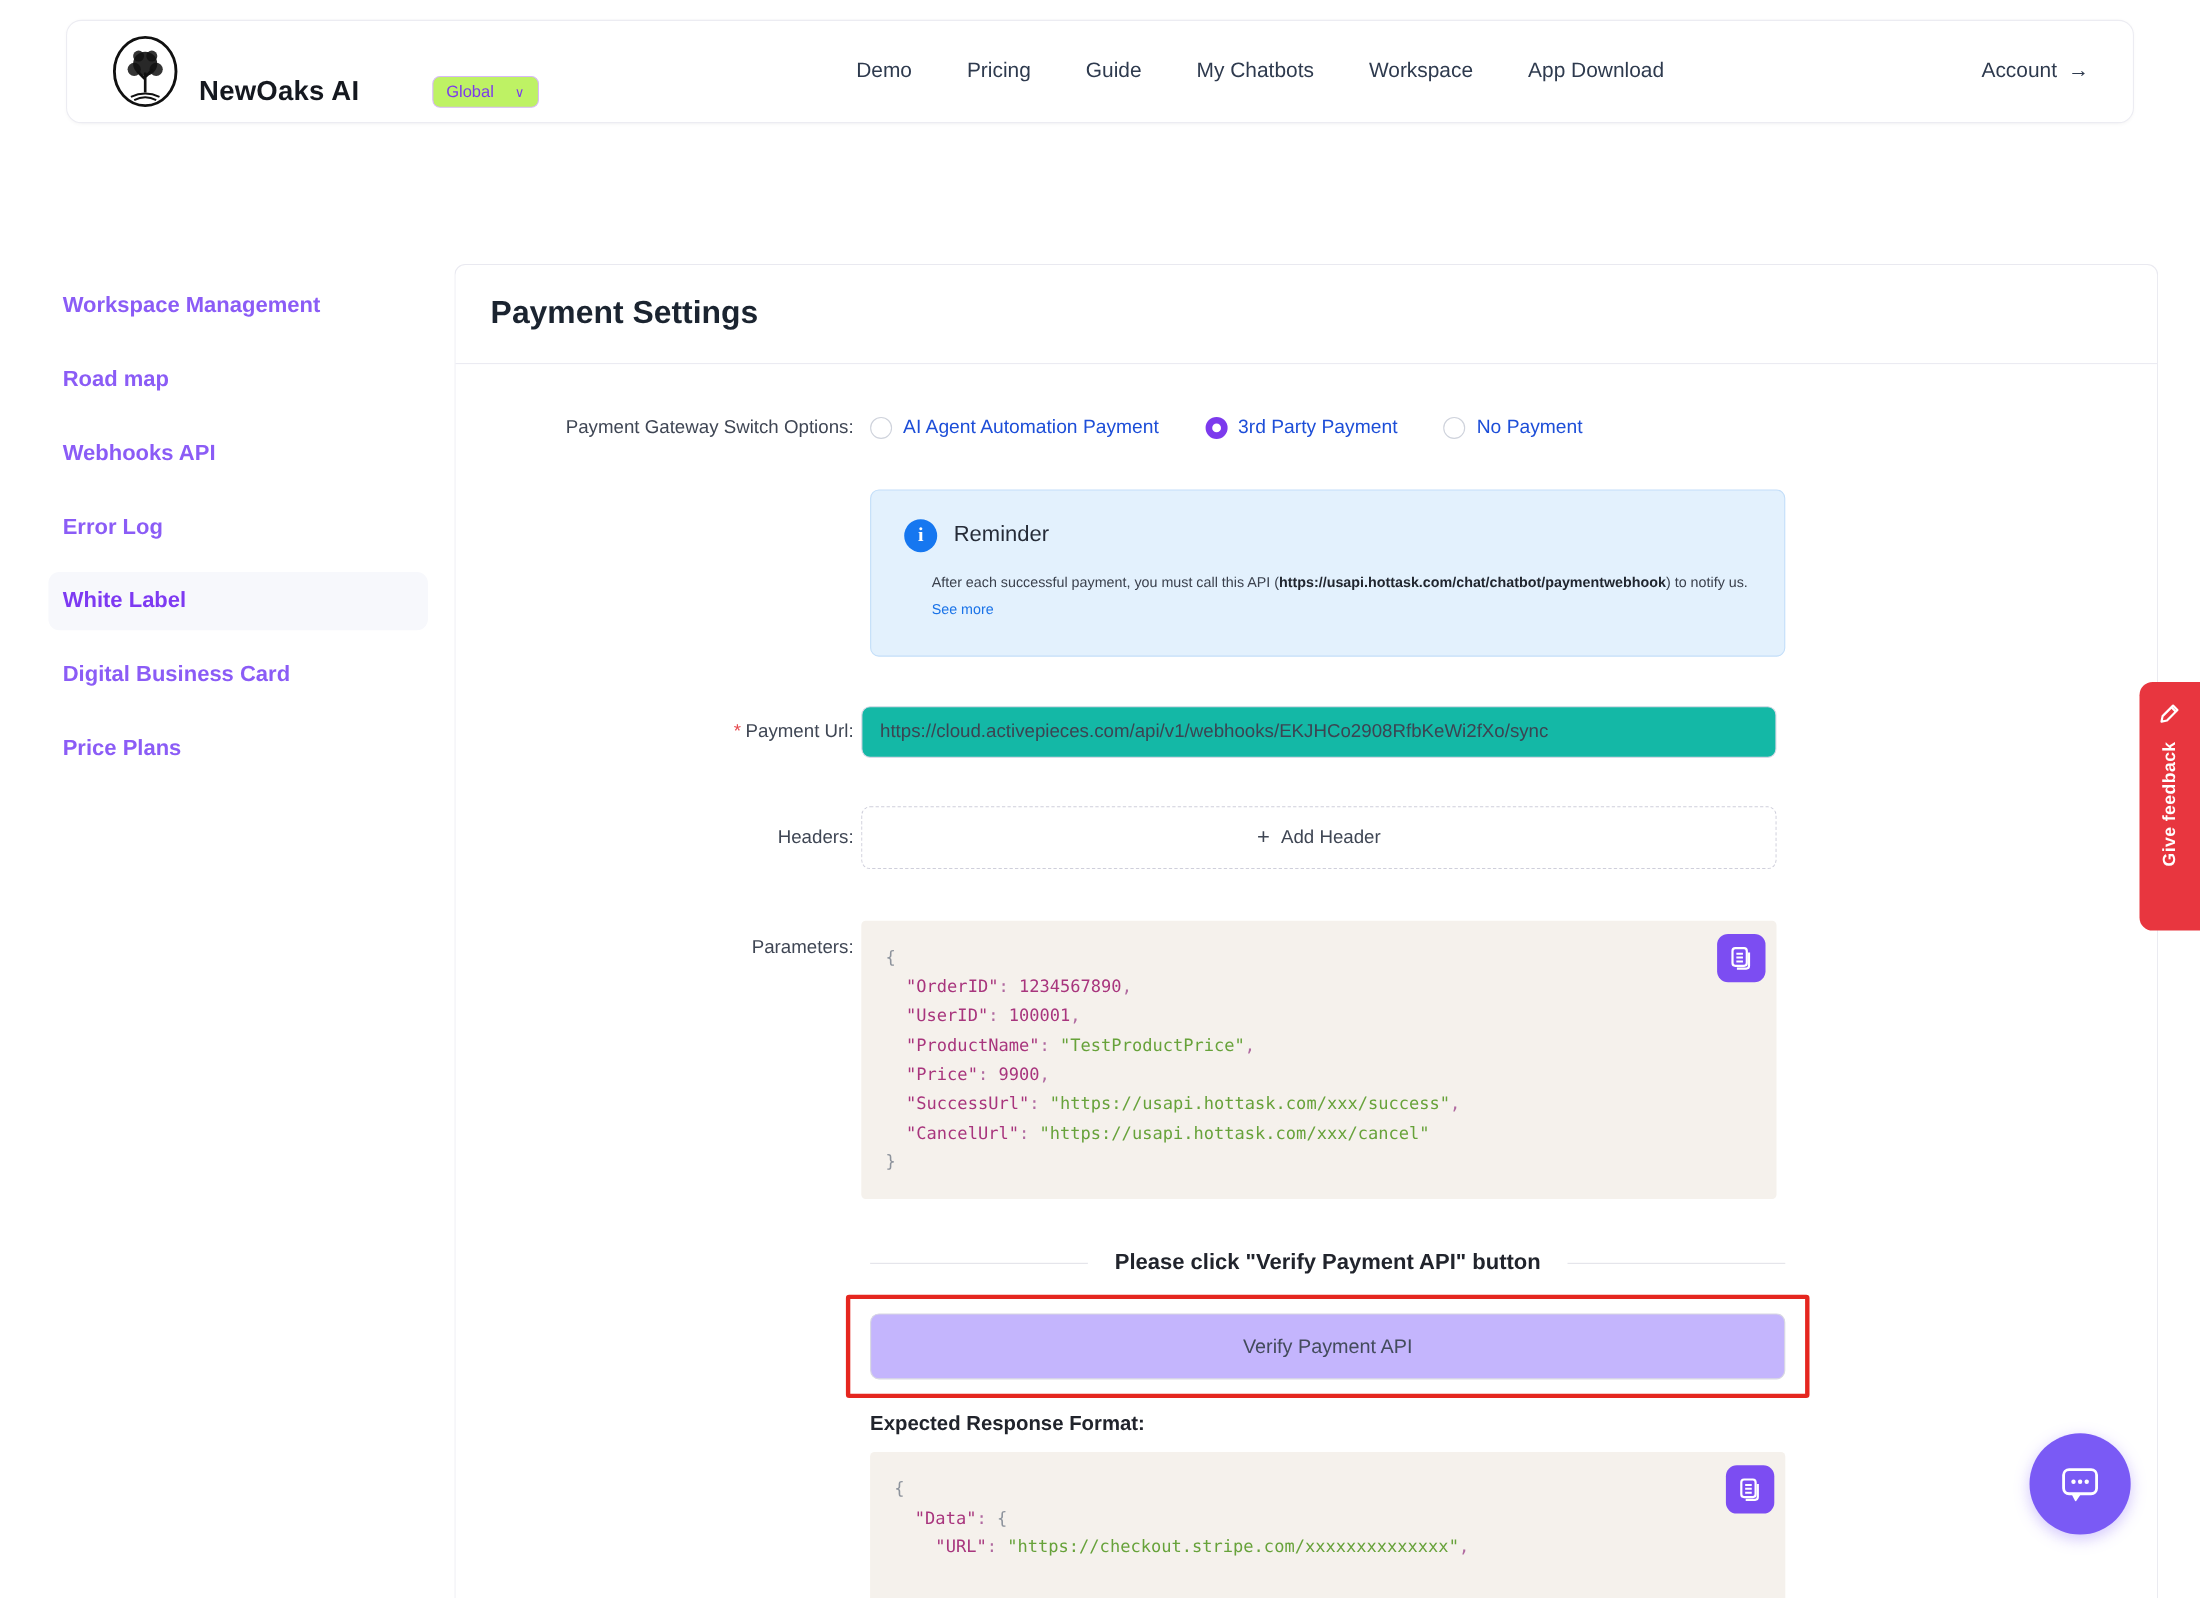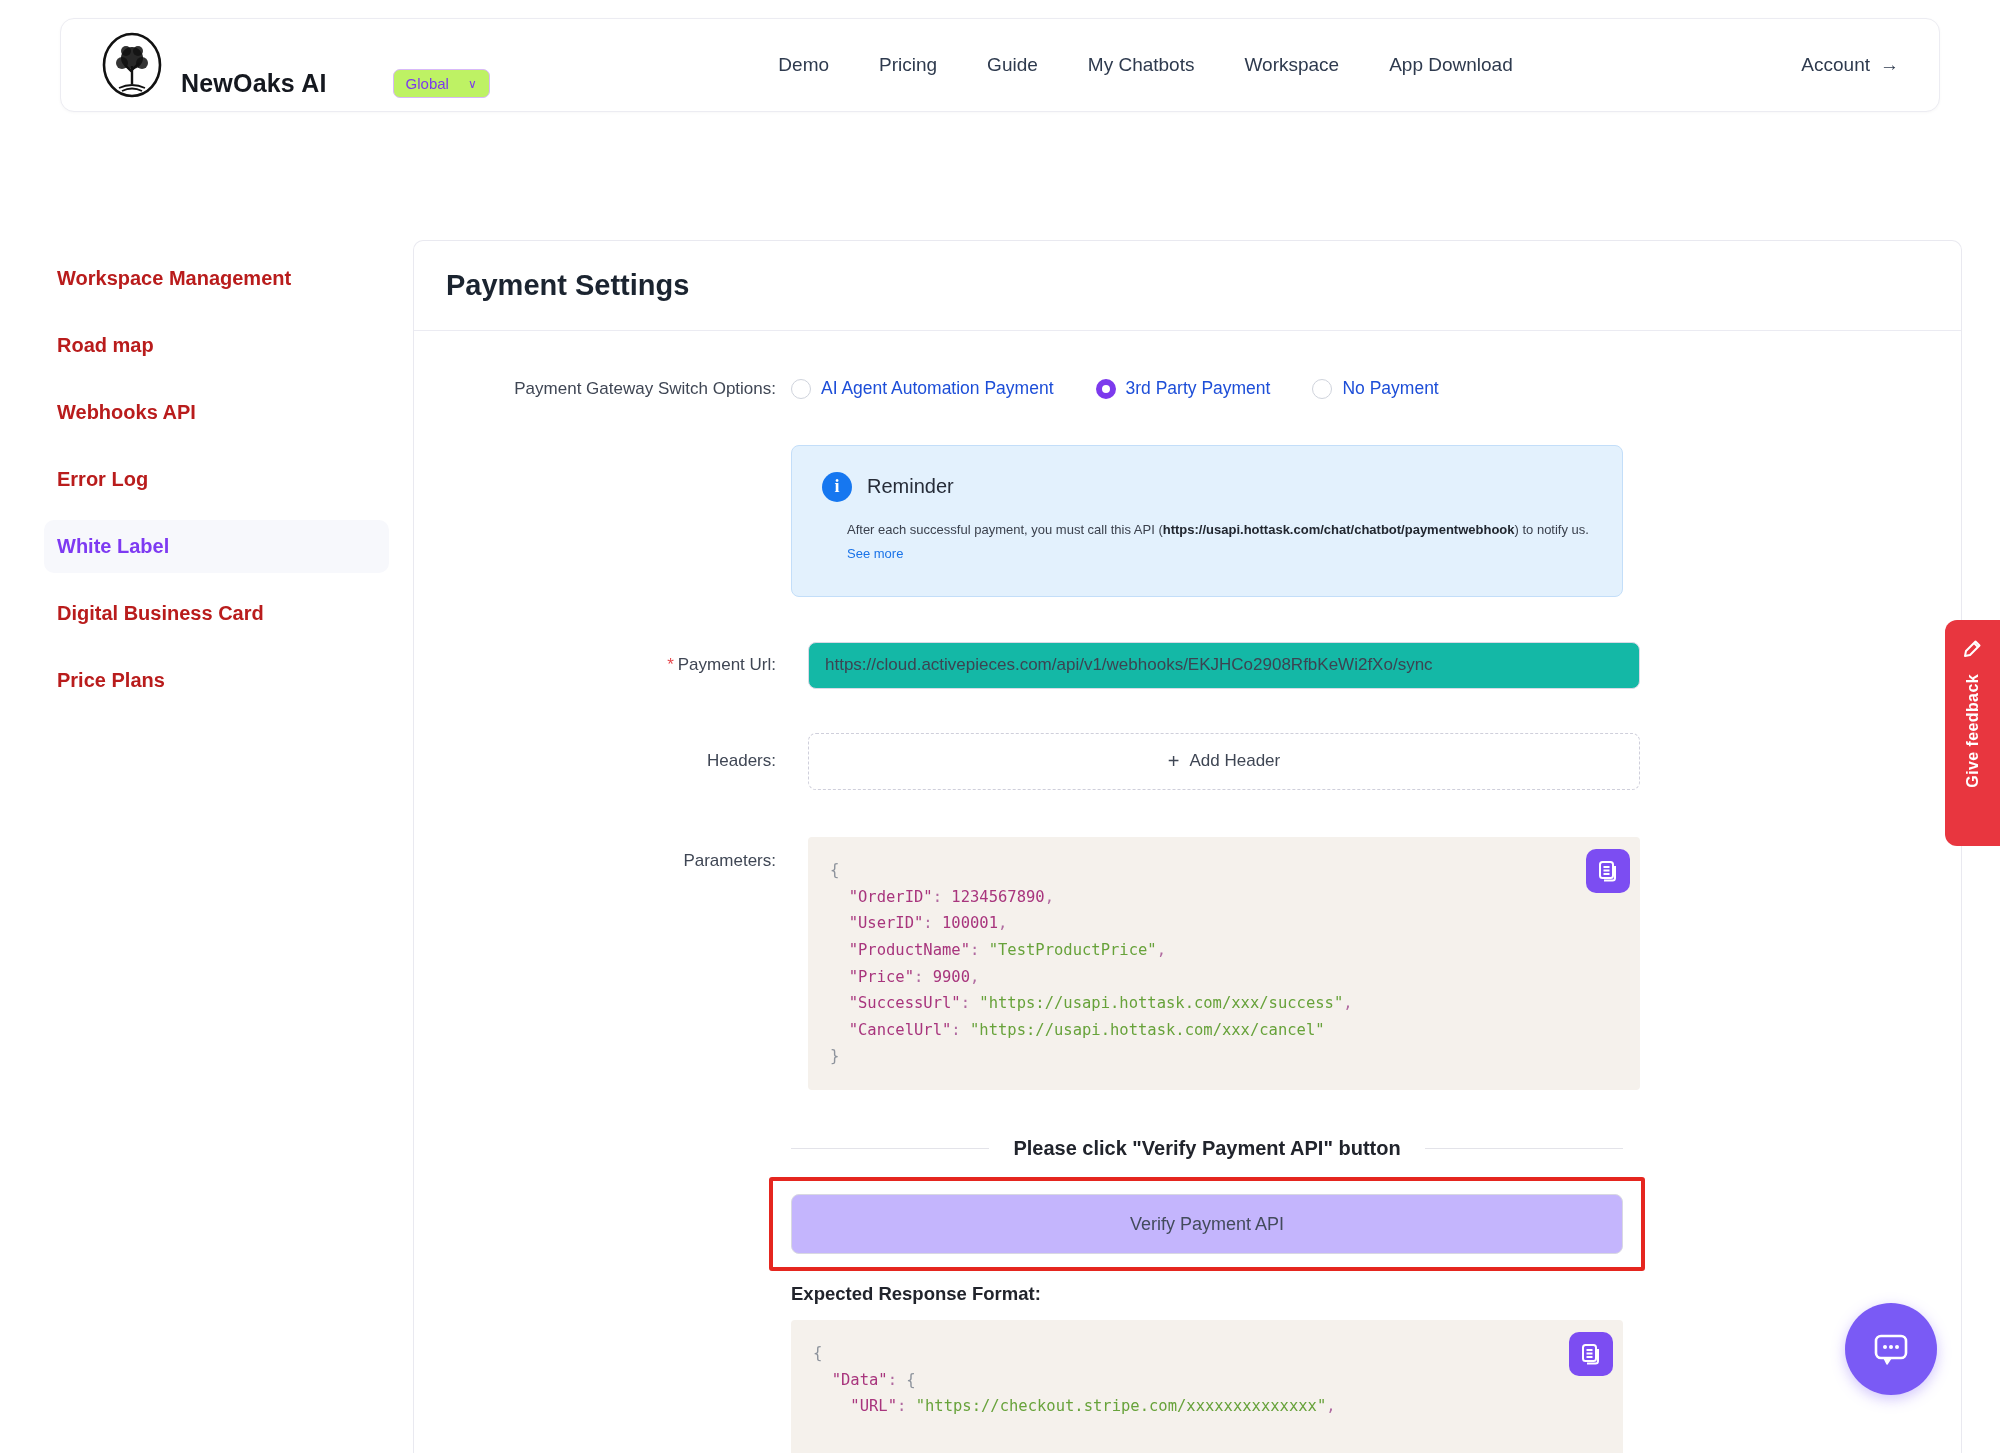--- a/index.html
+++ b/index.html
@@ -25,36 +25,36 @@
     font-size:15px; padding:5px 12px; border-radius:7px; cursor:pointer;margin-left:48px;
   }
   .global-badge .chev { font-size:12px; }
   .nav-menu { display:flex; align-items:center; gap:50px;text-align:center; }
   .nav-item { font-size:19px; color:#2e3a4e; cursor:pointer; white-space:nowrap; }
   .account-link { font-size:19px; color:#2e3a4e; cursor:pointer; display:flex; gap:10px; align-items:center; }
 
   
   .sidebar { position:absolute; left:44px; top:252px; width:345px; }
   .side-item {
-    padding:15px 13px; font-size:20px; font-weight:700; color:#b91c1c;
+    padding:15px 13px; font-size:20px; font-weight:700; color:#8b5cf6;
     border-radius:10px; cursor:pointer; margin-bottom:14px;
   }
   .side-item.active { background:#f7f8fc; color:#7e3af2; }
 
   
   .main-card {
     position:absolute; left:413px; top:240px; width:1549px; height:1400px;
     background:#fff; border:1px solid #e9e9f0; border-bottom:none;
     border-radius:10px 10px 0 0;
   }
   .card-header { padding:28px 32px; border-bottom:1px solid #ebebf2; }
   .card-title { font-size:29px; font-weight:700; color:#1b2430; }
   .card-body { padding:46px 32px 0 32px; }
 
-  .form-row { display:grid; grid-template-columns:330px 832px; column-gap:32px; }
+  .form-row { display:grid; grid-template-columns:330px 832px; column-gap:7px; }
   .form-label {
     text-align:right; font-size:17px; color:#3f4654; line-height:1.4;
     padding-top:12px;
   }
   .form-label.center { align-self:center; padding-top:0; }
   .req { color:#e5484d; margin-right:4px; }
   .content-col { margin-left:345px; width:832px; }
 
   
   .radio-row { display:grid; grid-template-columns:330px 1fr; column-gap:15px; align-items:center; }

